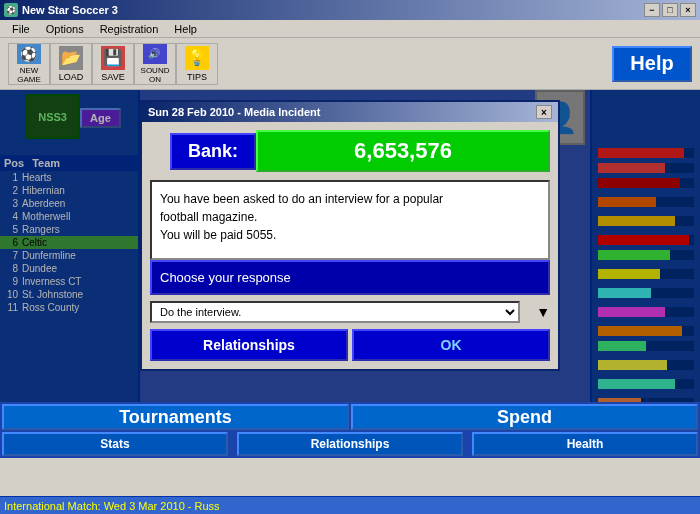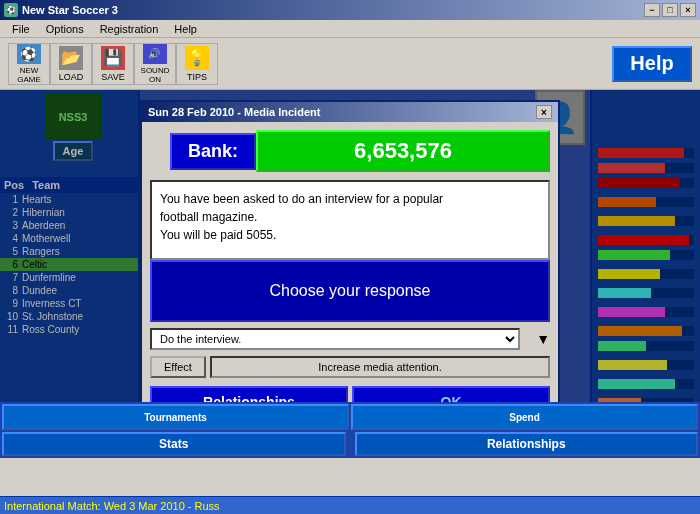--- a/index.html
+++ b/index.html
@@ -144,21 +144,21 @@
       border: 2px solid #006600;
       width: 55px; height: 45px;
       display: flex; align-items: center; justify-content: center;
       color: #88ff88;
       font-size: 11px;
       font-weight: bold;
     }
 
     
     .age-btn {
-      background: #0c4a6e;
+      background: #6d28d9;
       color: white;
       border: 2px outset #6699ff;
       padding: 2px 8px;
       cursor: pointer;
       font-size: 11px;
       font-weight: bold;
       margin-top: 2px;
     }
 
     
@@ -284,25 +284,25 @@
       padding: 8px;
       min-height: 80px;
       margin-bottom: 0;
       font-size: 12px;
       line-height: 1.5;
     }
     .choose-response-btn {
       background: #0000aa;
       color: white;
       border: 2px outset #4444ff;
-      padding: 20px;
+      padding: 8px;
       width: 100%;
-      text-align: center;
-      cursor: pointer;
-      font-size: 16px;
+      text-align: left;
+      cursor: pointer;
+      font-size: 13px;
       margin-bottom: 6px;
     }
     .dropdown-row {
       display: flex;
       align-items: center;
       margin-bottom: 6px;
       gap: 16px;
     }
     .response-select {
       flex: 1;
@@ -357,21 +357,21 @@
       text-align: center;
       cursor: pointer;
       font-size: 14px;
       font-weight: bold;
     }
     .nav-btn {
       flex: 1;
       background: #0066cc;
       color: white;
       border: 2px outset #4488ff;
-      font-size: 10px;
+      font-size: 18px;
       font-weight: bold;
       display: flex; align-items: center; justify-content: center;
       cursor: pointer;
     }
     .nav-btn2 {
       flex: 1;
       background: #0055bb;
       color: white;
       border: 2px outset #4488ff;
       font-size: 12px;
@@ -448,21 +448,21 @@
     <div class="tb-icon tips">💡</div>
     <span>TIPS</span>
   </div>
   <div class="help-btn">Help</div>
 </div>
 
 <div class="game-area" style="height: 312px; position: relative; background: #3355bb;">
 
   <div class="league-panel">
 
-    <div style="display:flex; flex-direction:column; align-items:center; padding:4px 2px 2px 10px; background:#1144aa;">
+    <div style="display:flex; align-items:center; padding:4px 2px 2px 10px; background:#1144aa;justify-content:center;">
       <div class="logo-box">NSS3</div>
       <button class="age-btn">Age</button>
     </div>
     <div class="league-header">
       <span>Pos</span>
       <span>Team</span>
     </div>
     <div class="league-row">
         <span class="league-num">1</span>
         <span class="league-team">Hearts</span>
@@ -633,40 +633,37 @@
 
         <div class="choose-response-btn">Choose your response</div>
 
         <div class="dropdown-row">
           <select class="response-select">
             <option>Do the interview.</option>
           </select>
           <span style="font-size:14px; cursor:pointer;">▼</span>
         </div>
 
-        <div class="effect-row">
-          <button class="effect-btn">Effect</button>
-          <div class="effect-info">Increase media attention.</div>
-        </div>
 
         <div class="bottom-btn-row">
           <div class="relationships-btn">Relationships</div>
           <div class="ok-btn">OK</div>
         </div>
       </div>
     </div>
   </div>
 
 </div>
 
 <div style="position:relative; height:30px; background:#1a44aa; display:flex; gap:2px; padding:2px;">
   <div class="nav-btn">Tournaments</div>
   <div class="nav-btn">Spend</div>
 </div>
 
 <div style="position:relative; height:26px; background:#1a44aa; display:flex; gap:9px; padding:0 2px 2px 2px;">
   <div class="nav-btn2">Stats</div>
   <div class="nav-btn2">Relationships</div>
+  <div class="nav-btn2">Health</div>
 </div>
 
 <div class="status-bar">
   <span>International Match: Wed 3 Mar 2010 - Russ</span>
 </div>
 
 </body></html>

